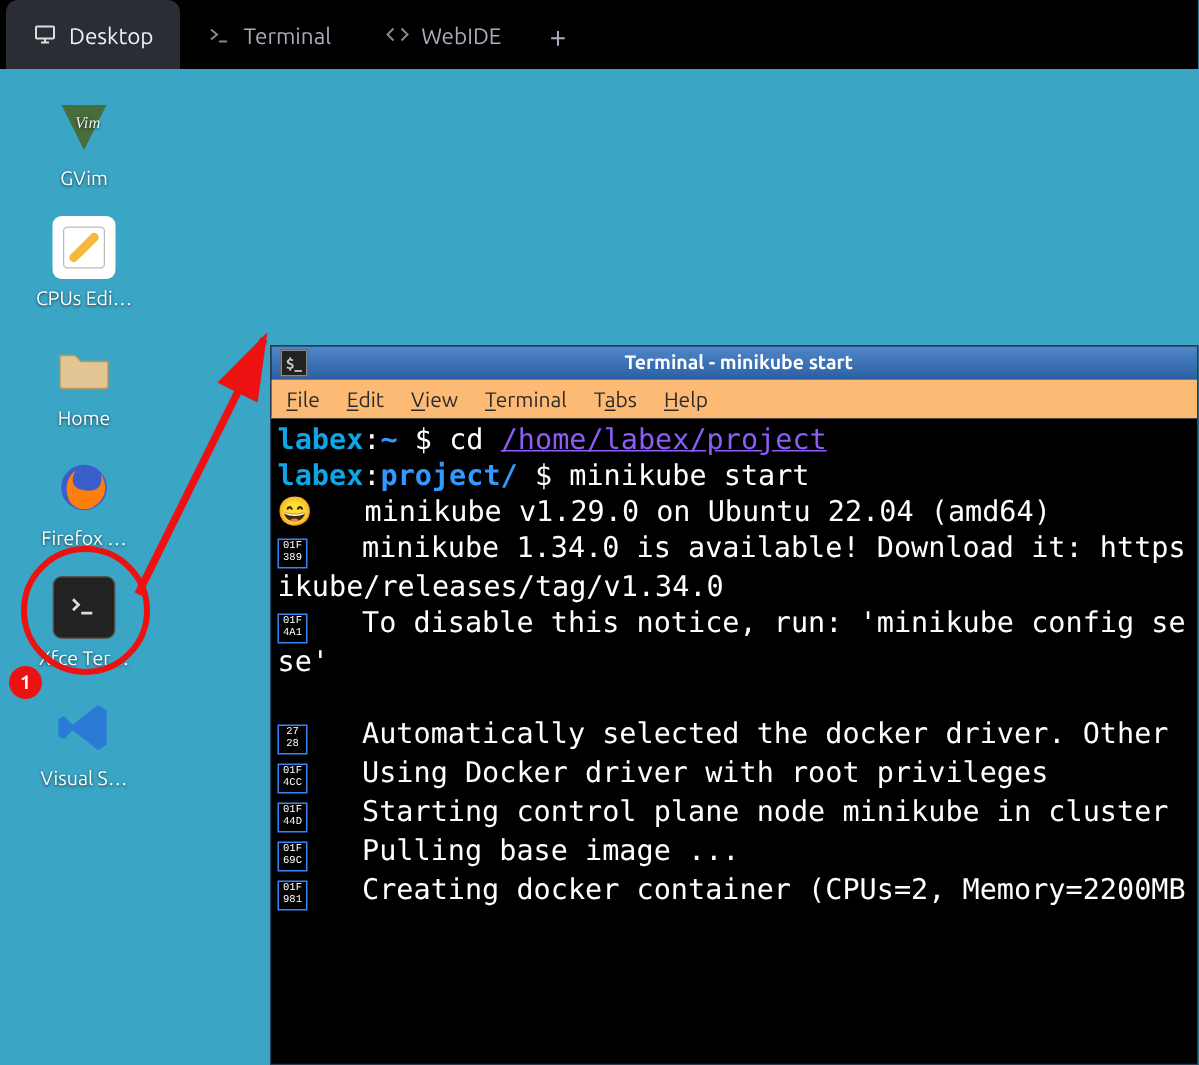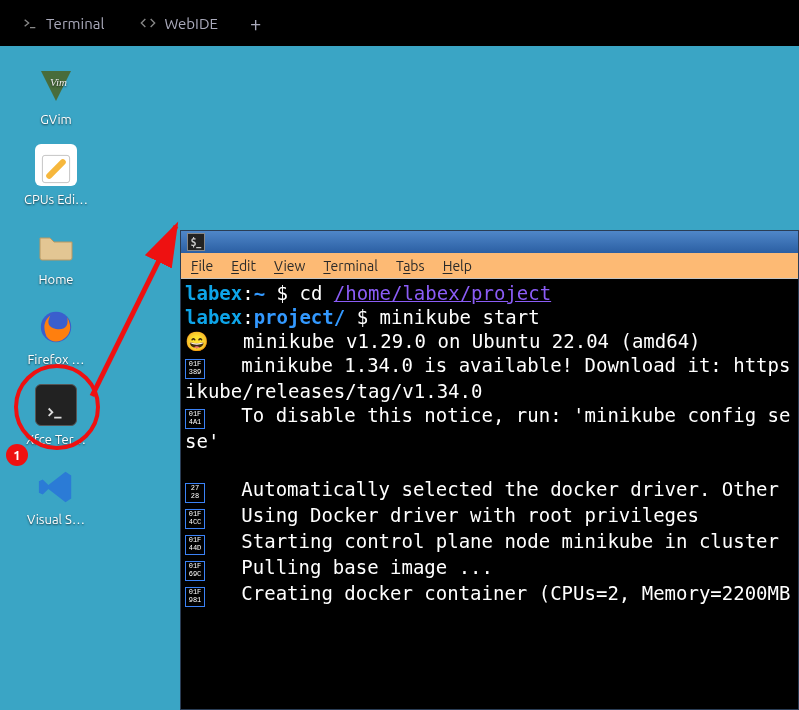--- a/index.html
+++ b/index.html
@@ -60,21 +60,21 @@
       width: 80px;
       text-align: center;
       color: #fff;
       font-size: 13px;
       text-shadow: 0 1px 2px rgba(0,0,0,.7);
       cursor: pointer;
     }
     .dicon .box {
       width: 42px; height: 42px;
       margin: 0 auto 6px auto;
-      display: flex; align-items: flex-end; justify-content: center;
+      display: flex; align-items: center; justify-content: center;
       border-radius: 6px;
     }
     .circle-anno {
       position: absolute;
       width: 86px; height: 86px;
       border: 4px solid #e11;
       border-radius: 50%;
       pointer-events: none;
     }
     .step-badge {
@@ -151,20 +151,27 @@
       text-align: center;
       vertical-align: -2px;
       margin-right: 2px;
       font-family: Liberation Mono, monospace;
     }
   </style>
 </head>
 <body>
 
 <div class="tabbar">
+  <div class="tab active">
+    <svg viewBox="0 0 24 24" fill="none" stroke="#ddd" stroke-width="2">
+        <rect x="3" y="4" width="18" height="12" rx="1"></rect>
+        <path d="M8 20h8M12 16v4"></path>
+      </svg>
+    <span>Desktop</span>
+  </div>
   <div class="tab">
     <svg viewBox="0 0 24 24" fill="none" stroke="#888" stroke-width="2">
         <path d="M4 17l6-5-6-5M12 19h8"></path>
       </svg>
     <span>Terminal</span>
   </div>
   <div class="tab">
     <svg viewBox="0 0 24 24" fill="none" stroke="#888" stroke-width="2">
         <path d="M16 18l6-6-6-6M8 6l-6 6 6 6"></path>
       </svg>
@@ -239,20 +246,21 @@
         <marker id="ah" markerWidth="10" markerHeight="10" refX="8" refY="3" orient="auto">
           <path d="M0,0 L0,6 L9,3 z" fill="#e11"></path>
         </marker>
       </defs>
     <line x1="8" y1="190" x2="92" y2="20" stroke="#e11" stroke-width="5" marker-end="url(#ah)"></line>
   </svg>
 
   <div class="termwin">
     <div class="termtitle">
       <div class="termicon">$_</div>
+      <div class="ttext">Terminal - minikube start</div>
     </div>
     <div class="termmenu">
       <span><span class="u">F</span>ile</span>
       <span><span class="u">E</span>dit</span>
       <span><span class="u">V</span>iew</span>
       <span><span class="u">T</span>erminal</span>
       <span>T<span class="u">a</span>bs</span>
       <span><span class="u">H</span>elp</span>
     </div>
     <div class="termbody"><span class="g">labex</span><span class="w">:</span><span class="bl">~</span> <span class="w">$</span> <span class="w">cd </span><span class="cy">/home/labex/project</span>

